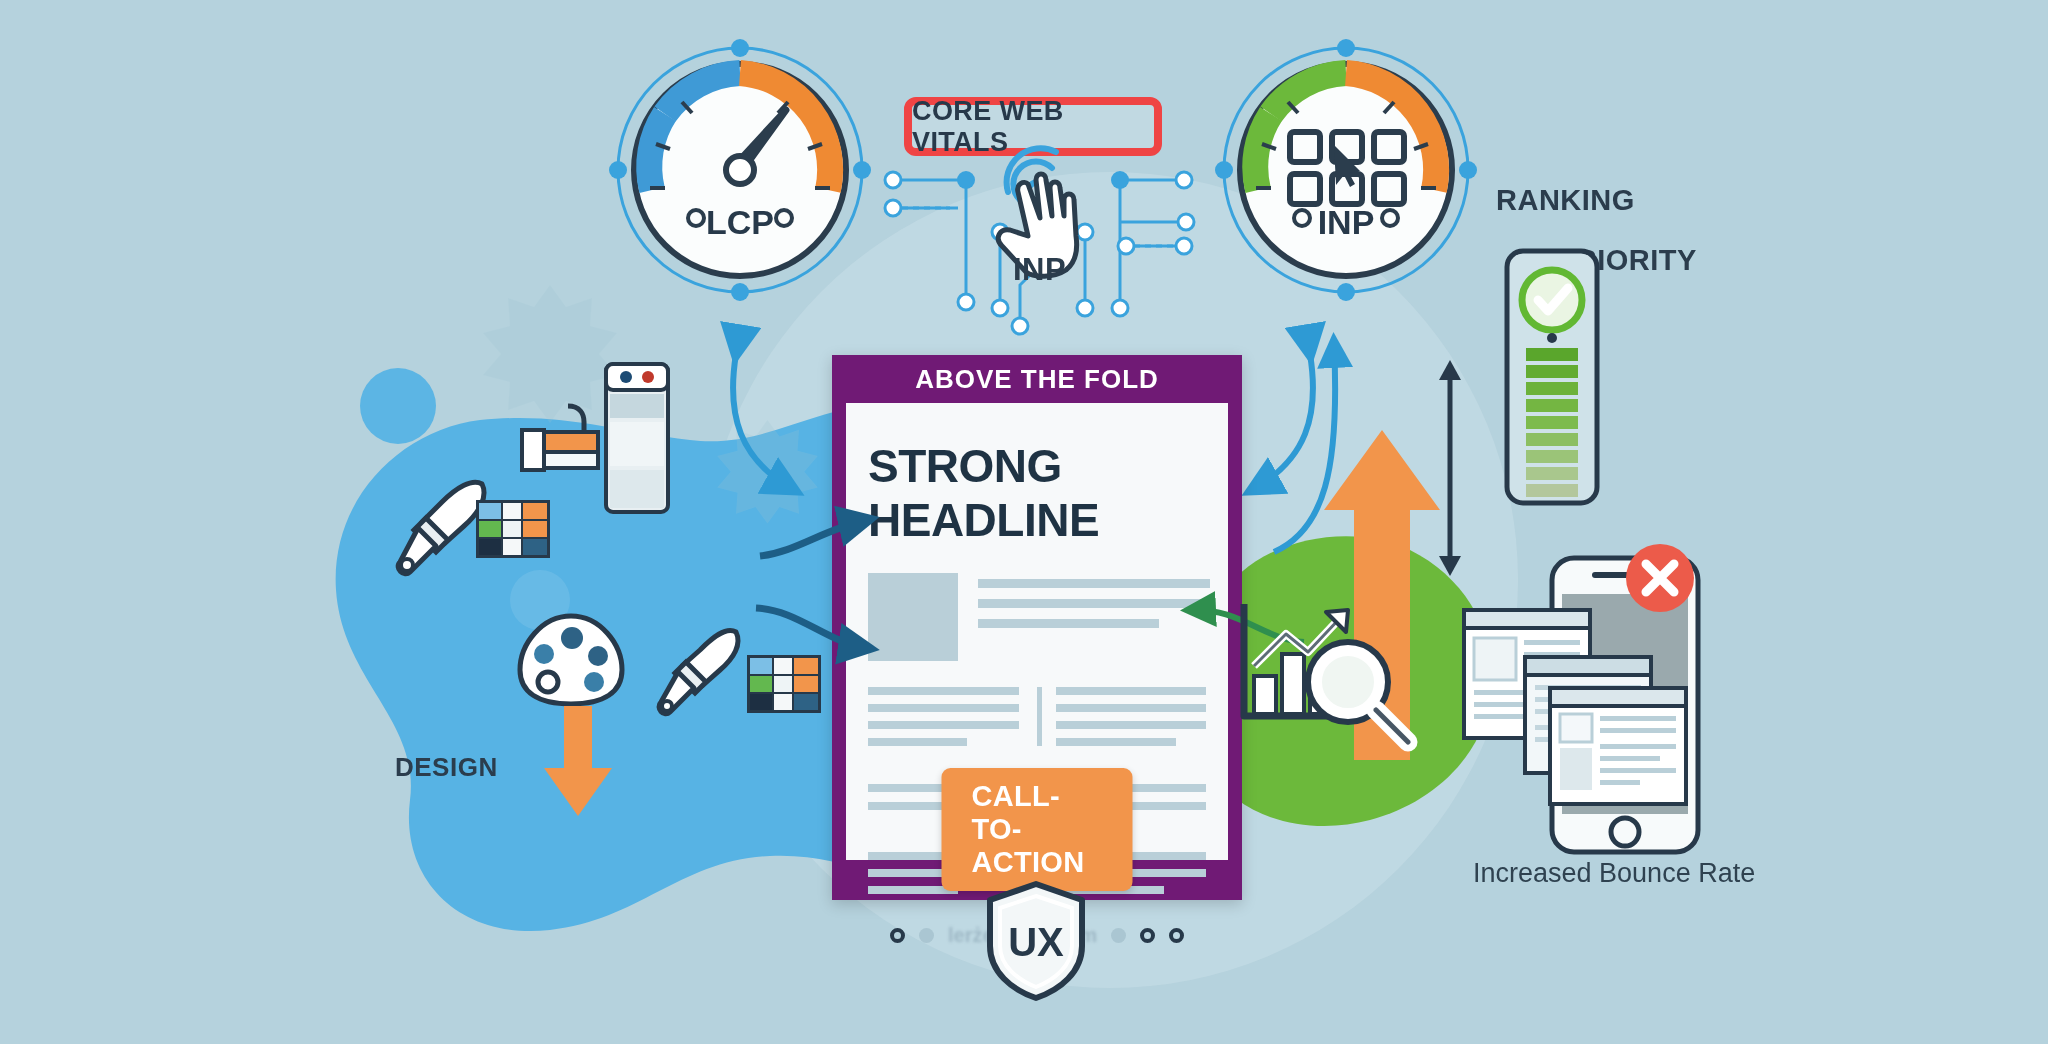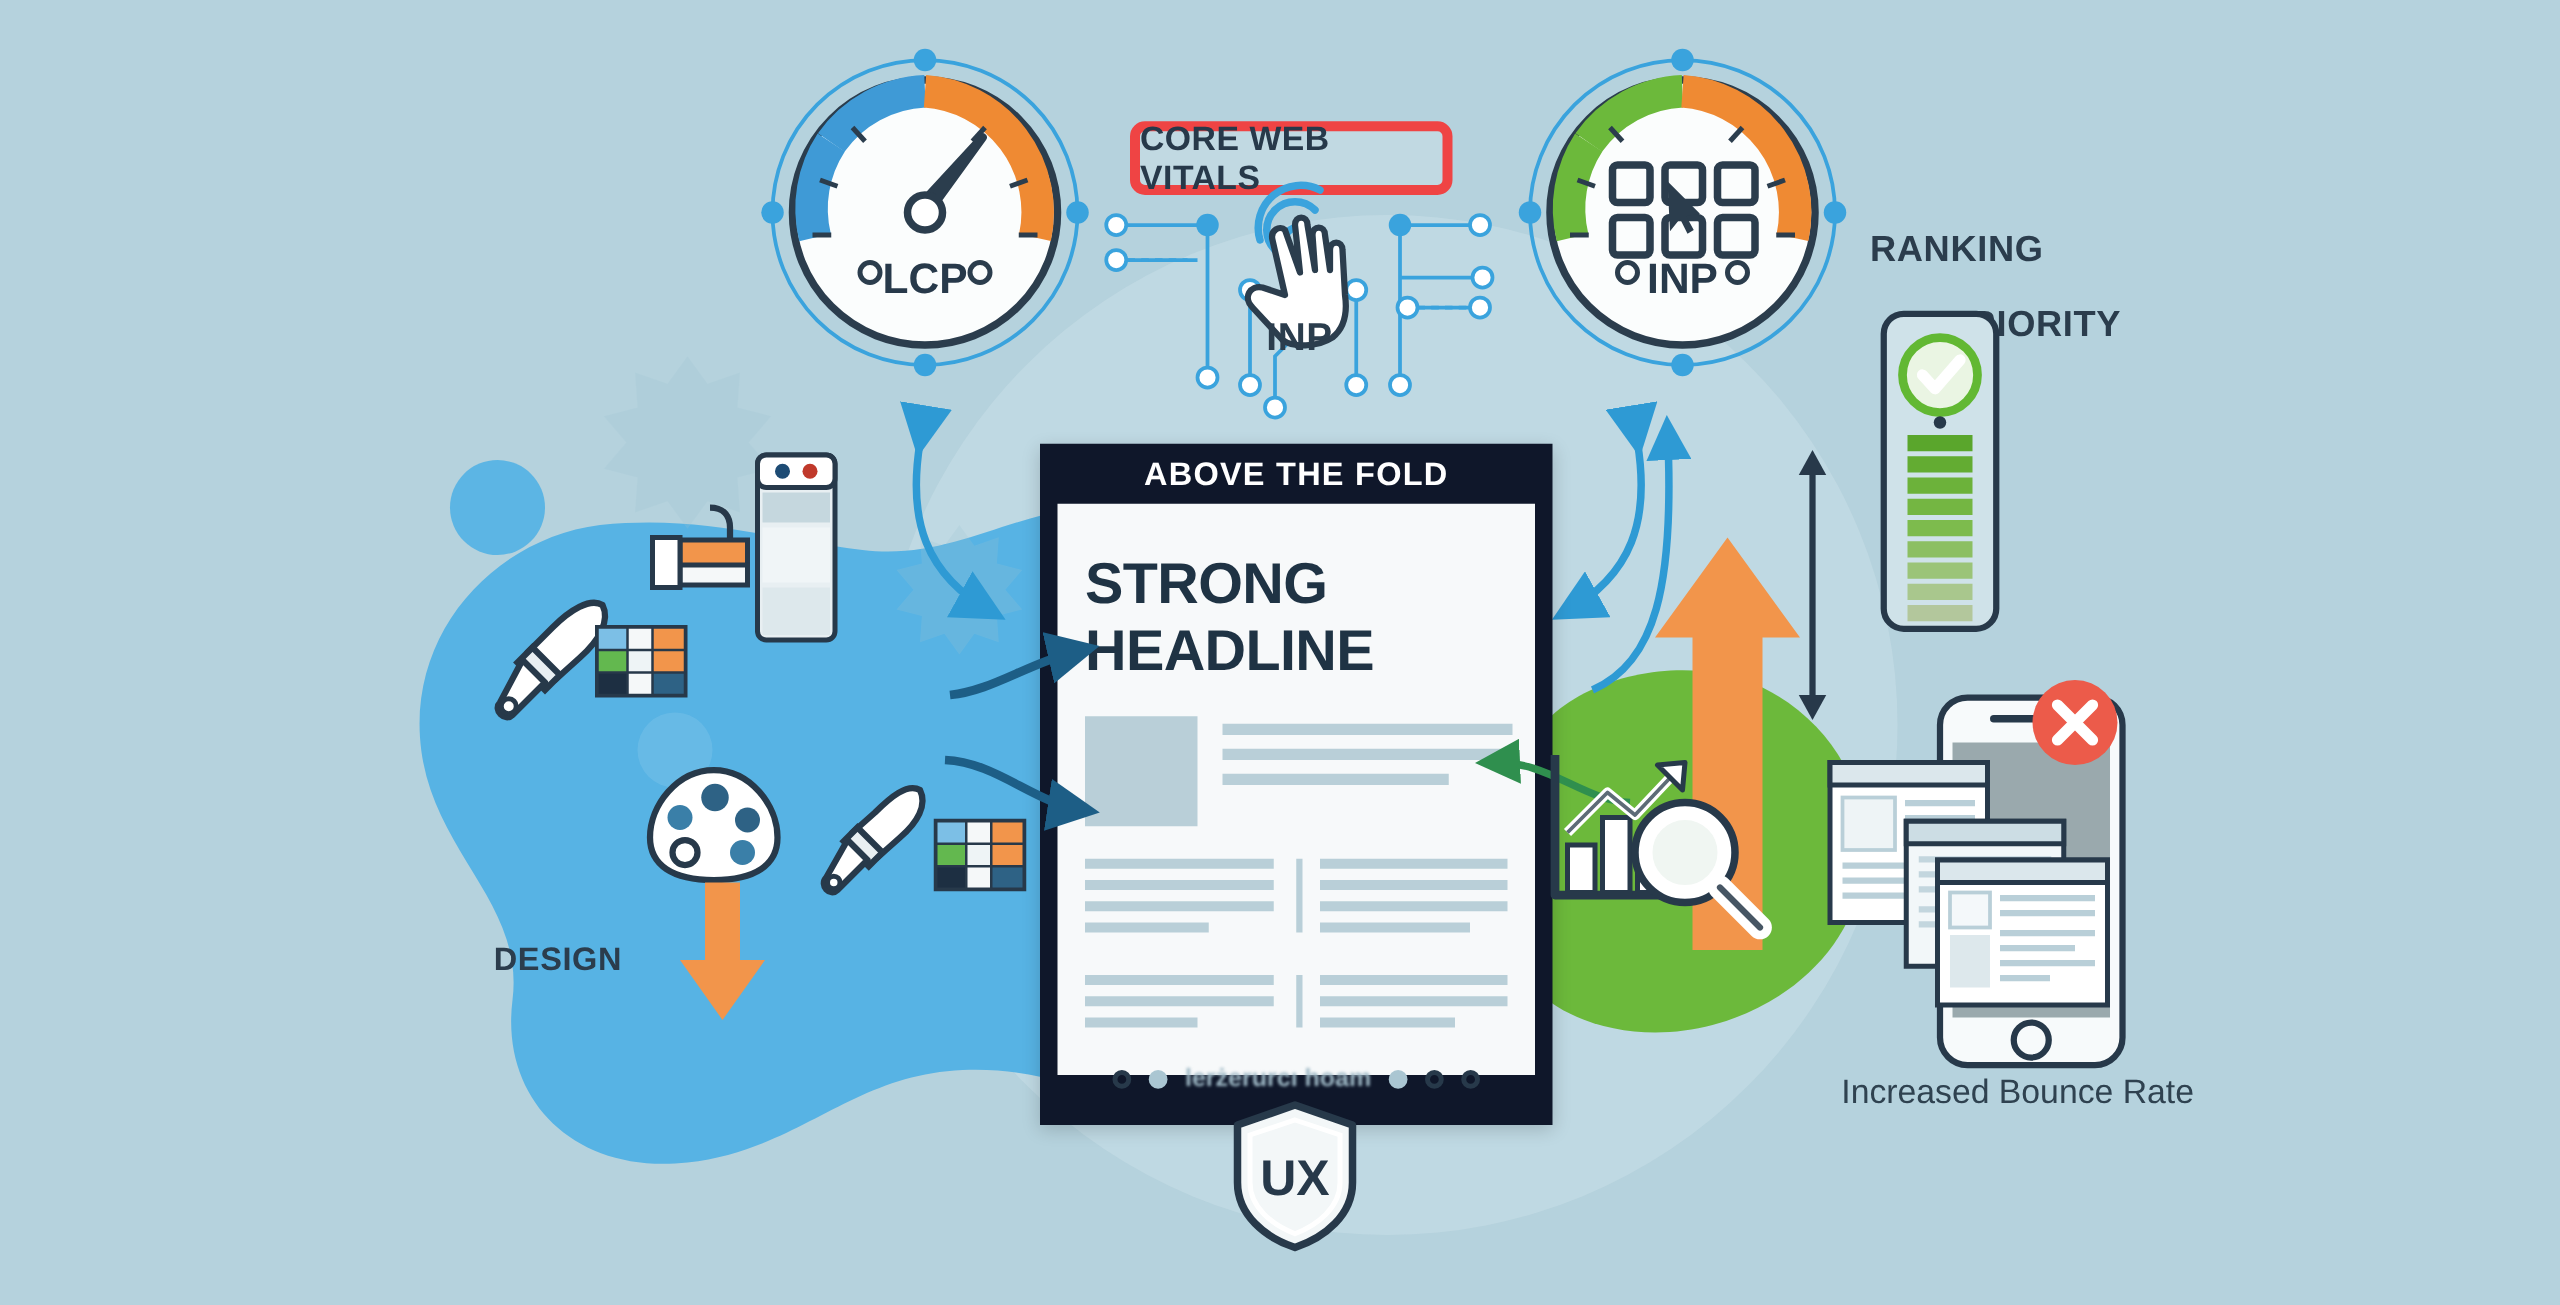--- a/index.html
+++ b/index.html
@@ -203,21 +203,21 @@
           <path d="M0,0 L7,3.5 L0,7 Z" fill="#2e9ad4"></path>
         </marker>
       <marker id="ahBlue2B" markerWidth="7" markerHeight="7" refX="5" refY="3.5" orient="auto">
           <path d="M0,0 L7,3.5 L0,7 Z" fill="#2e9ad4"></path>
         </marker>
     </defs>
     <path d="M200,34 C210,96 196,140 142,170" fill="none" stroke="#2e9ad4" stroke-width="6" marker-end="url(#ahBlue2)" marker-start="url(#ahBlue2B)"></path>
   </svg>
 
   <div class="abs" style="left:832px;top:355px;width:410px;height:545px;
-              background:#0f172a;box-shadow:0 4px 14px rgba(0,0,0,.18);">
+              background:#701a75;box-shadow:0 4px 14px rgba(0,0,0,.18);">
     <div style="height:48px;display:flex;align-items:center;justify-content:center;">
       <span class="card-hd">ABOVE THE FOLD</span>
     </div>
     <div style="position:absolute;left:14px;top:48px;right:14px;bottom:40px;
                 background:#f7f9fa;">
       <div class="card-h1" style="margin:36px 0 0 22px;">STRONG HEADLINE</div>
 
       <div style="display:flex;gap:20px;margin:26px 0 0 22px;">
         <div style="width:90px;height:88px;background:#b9cfd8;"></div>
         <div style="flex:1;padding-top:6px;padding-right:18px;">
@@ -235,20 +235,31 @@
           <div style="height:8px;background:#b9cfd8;width:66%;"></div>
         </div>
         <div style="flex:1;border-left:5px solid #b9cfd8;padding-left:14px;">
           <div style="height:8px;background:#b9cfd8;margin-bottom:9px;"></div>
           <div style="height:8px;background:#b9cfd8;margin-bottom:9px;"></div>
           <div style="height:8px;background:#b9cfd8;margin-bottom:9px;"></div>
           <div style="height:8px;background:#b9cfd8;width:80%;"></div>
         </div>
       </div>
 
+      <div style="position:relative;margin-top:26px;height:46px;">
+        <div style="position:absolute;left:22px;right:22px;top:12px;">
+          <div style="height:8px;background:#b9cfd8;margin-bottom:10px;"></div>
+          <div style="height:8px;background:#b9cfd8;"></div>
+        </div>
+        <div style="position:absolute;left:50%;top:-4px;transform:translateX(-50%);
+                    background:#f2954b;border-radius:9px;padding:12px 30px;
+                    box-shadow:0 3px 7px rgba(0,0,0,.16);">
+          <span class="cta-txt">CALL-TO-ACTION</span>
+        </div>
+      </div>
 
       <div style="display:flex;gap:18px;margin:34px 22px 0 22px;">
         <div style="flex:1;">
           <div style="height:8px;background:#b9cfd8;margin-bottom:9px;"></div>
           <div style="height:8px;background:#b9cfd8;margin-bottom:9px;"></div>
           <div style="height:8px;background:#b9cfd8;width:60%;"></div>
         </div>
         <div style="flex:1;border-left:5px solid #b9cfd8;padding-left:14px;">
           <div style="height:8px;background:#b9cfd8;margin-bottom:9px;"></div>
           <div style="height:8px;background:#b9cfd8;margin-bottom:9px;"></div>

